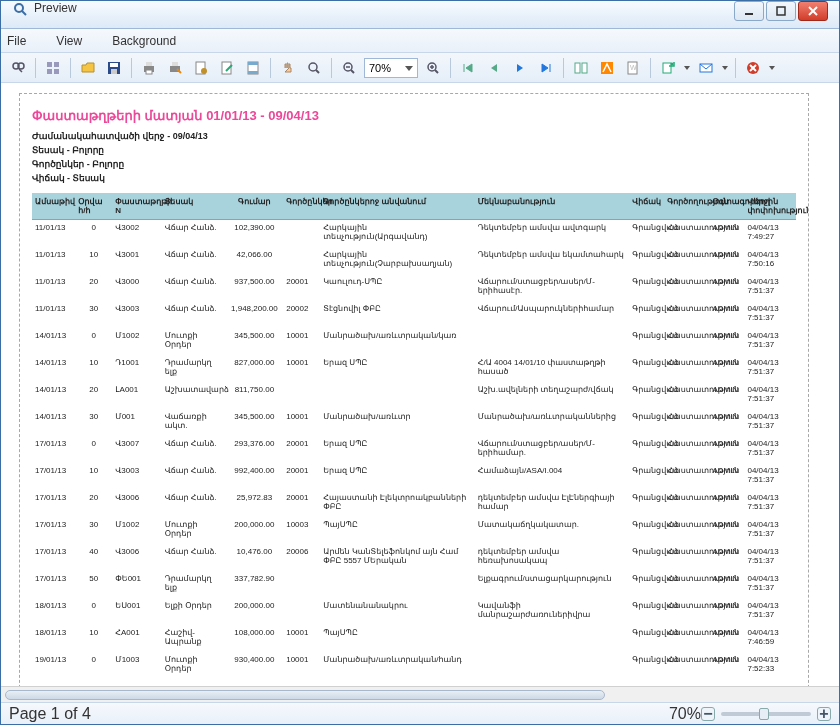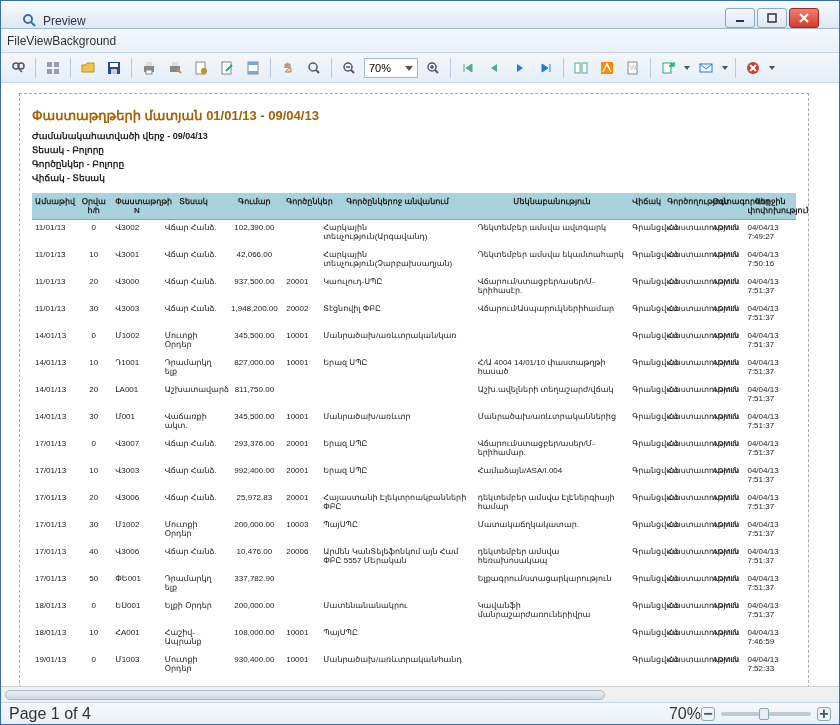--- a/index.html
+++ b/index.html
@@ -1,46 +1,46 @@
 <!DOCTYPE html>
 <html><head>
 <meta charset="utf-8">
 <style>
 * { box-sizing: border-box; margin: 0; padding: 0; }
 body { font-family: Tahoma, Arial, sans-serif; font-size: 11px; background: #fff; overflow: hidden; }
 
 .window { width: 840px; height: 725px; display: flex; flex-direction: column; background: #fff; border: 1px solid #3a6ea5; }
 
-.titlebar { display: flex; align-items: flex-end; height: 28px; background: linear-gradient(#f7fbff, #dce9f7); border-bottom: 1px solid #9fb8d8; padding: 0 20px; }
+.titlebar { display: flex; align-items: flex-start; height: 28px; background: linear-gradient(#f7fbff, #dce9f7); border-bottom: 1px solid #9fb8d8; padding: 0 11px; }
 .titlebar .app-icon { width: 16px; height: 16px; margin-right: 6px; display:flex; align-items:center; justify-content:center; }
 .titlebar .title { flex: 1; color: #333; font-size: 12px; }
 .winbtns { display: flex; gap: 2px; }
 .winbtn { width: 30px; height: 20px; border: 1px solid #8aa8c8; background: linear-gradient(#f3f7fc,#dce8f4); border-radius: 3px; display:flex; align-items:center; justify-content:center; cursor:pointer; }
 .winbtn.close { background: linear-gradient(#f08070,#d13d2a); border-color: #a02818; }
 .winbtn svg { display:block; }
 
-.menubar { display: flex; align-items: center; height: 24px; background: linear-gradient(#f6f9fd,#e8f0f9); border-bottom: 1px solid #c7d6e8; padding: 0 6px; gap: 0; color: #333; font-size: 12px; }
+.menubar { display: flex; align-items: center; height: 24px; background: linear-gradient(#f6f9fd,#e8f0f9); border-bottom: 1px solid #c7d6e8; padding: 0 6px; gap: 30px; color: #333; font-size: 12px; }
 .menubar span { cursor: pointer; }
 
 .toolbar { display: flex; align-items: center; height: 30px; background: linear-gradient(#f3f7fc,#e5eef8); border-bottom: 1px solid #c7d6e8; padding: 0 6px; gap: 4px; }
 .tbtn { width: 22px; height: 22px; border: 1px solid transparent; border-radius: 3px; display:flex; align-items:center; justify-content:center; cursor:pointer; }
 .sep { width: 1px; height: 20px; background: #b8c9dd; margin: 0 2px; }
 .zoom-box { width: 54px; height: 20px; border: 1px solid #9fb8d8; background: #fff; font-size: 11px; padding: 0 18px 0 4px; position:relative; display:flex; align-items:center; }
 .zoom-box::after { content:''; position:absolute; right:4px; top:7px; border-left:4px solid transparent; border-right:4px solid transparent; border-top:5px solid #555; }
 .dd { width:8px; height:22px; display:flex; align-items:center; justify-content:center; cursor:pointer;}
 .dd::after { content:''; border-left:3px solid transparent; border-right:3px solid transparent; border-top:4px solid #555;}
 
 .page-area { flex: 1; background: #fff; position: relative; overflow: hidden; padding: 10px 12px 4px 18px;}
 .page { width: 790px; height: 620px; border: 1px dashed #a8a8a8; background: #fff; padding: 14px 12px; overflow: hidden; position:relative;}
 
-.report-title { font-size: 13px; font-weight: bold; color: #a16207; margin-bottom: 6px; }
+.report-title { font-size: 13px; font-weight: bold; color: #ec4899; margin-bottom: 6px; }
 .report-meta { font-size: 9px; color: #222; line-height: 14px; font-weight:bold;}
 
 .report-table { margin-top: 8px; border-collapse: collapse; font-size: 8px; color: #222; table-layout: fixed; width: 100%; }
-.report-table th { background: #a8d3dc; font-weight: bold; text-align: center; padding: 4px 3px; vertical-align: top; border-bottom:1px solid #7ab; }
+.report-table th { background: #a8d3dc; font-weight: bold; text-align: left; padding: 4px 3px; vertical-align: top; border-bottom:1px solid #7ab; }
 .report-table td { padding: 3px 3px 6px 3px; vertical-align: top; }
 .report-table td.r, .report-table th.r { text-align: center; }
 
 .hscroll { height: 16px; background: #f0f0f0; border-top: 1px solid #d0d0d0; display:flex; align-items:center; padding:0 4px;}
 .hscroll .thumb { width: 600px; height: 10px; background: linear-gradient(#e8eef5,#cdd9e6); border:1px solid #a8b8cc; border-radius:5px;}
 
 .statusbar { display: flex; align-items: center; height: 22px; background: linear-gradient(#f6f9fd,#e8f0f9); border-top: 1px solid #c7d6e8; padding: 0 8px; font-size: 16px; color: #333; }
 .statusbar .sp { flex:1; }
 .slider { width: 90px; height: 4px; background: #c0cad6; border-radius:2px; position:relative; margin: 0 6px;}
 .slider .sthumb { position:absolute; left:38px; top:-4px; width:10px; height:12px; background:#e8eef5; border:1px solid #8aa; border-radius:2px;}

